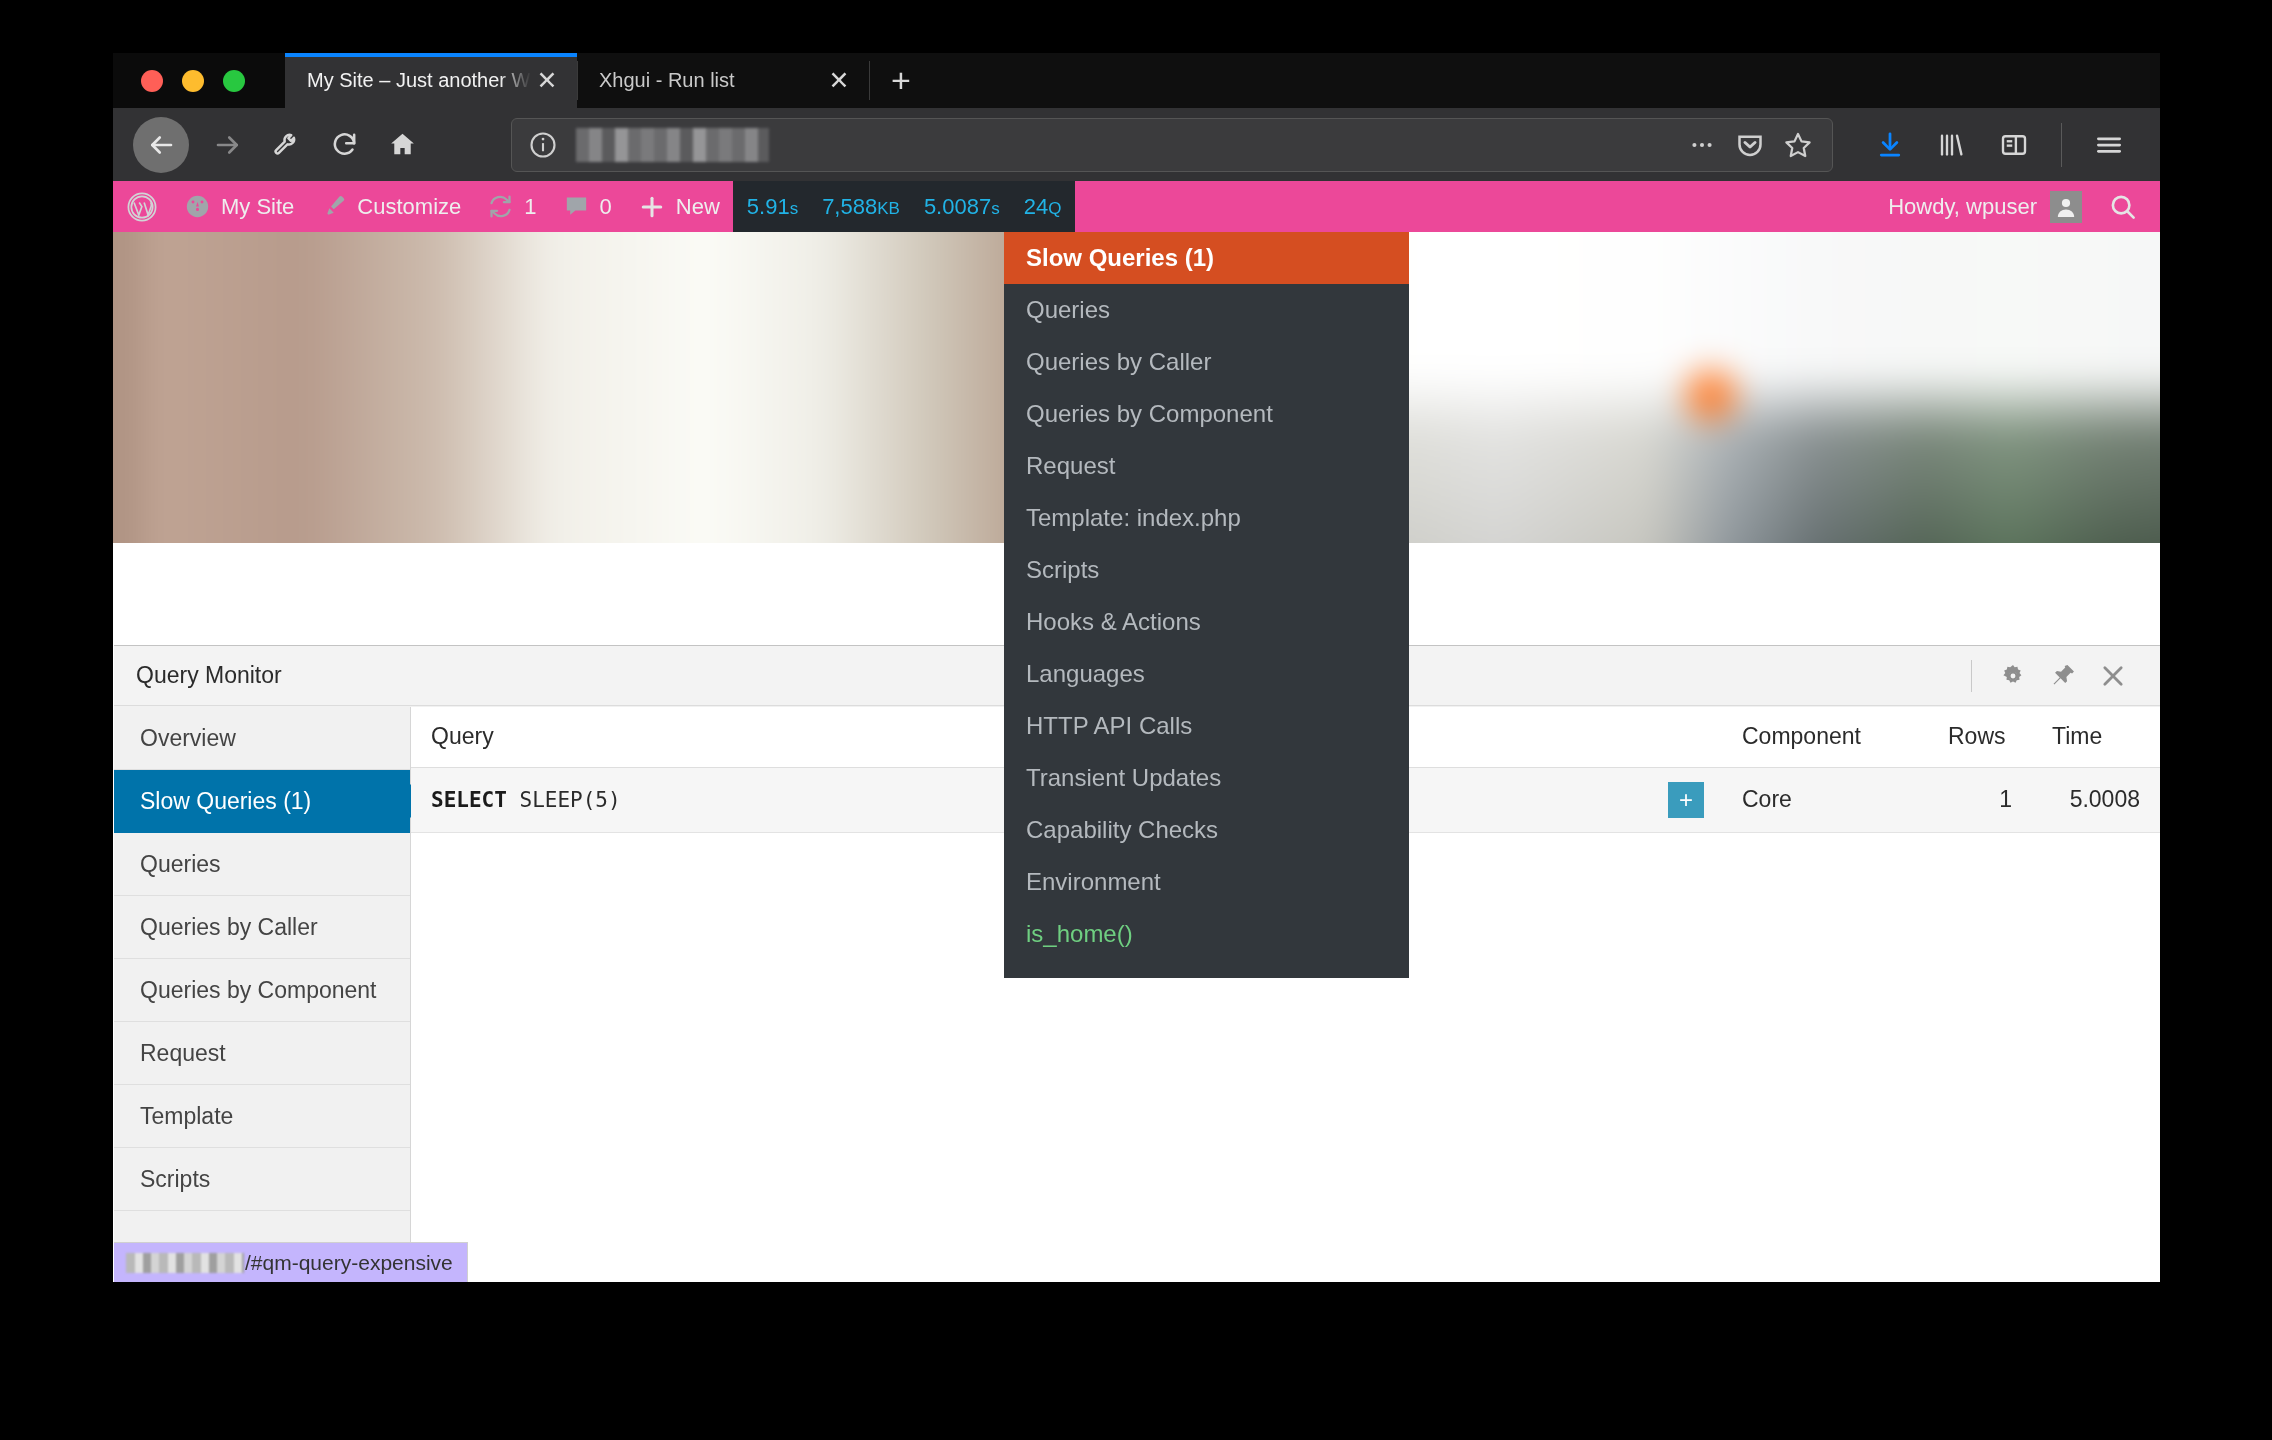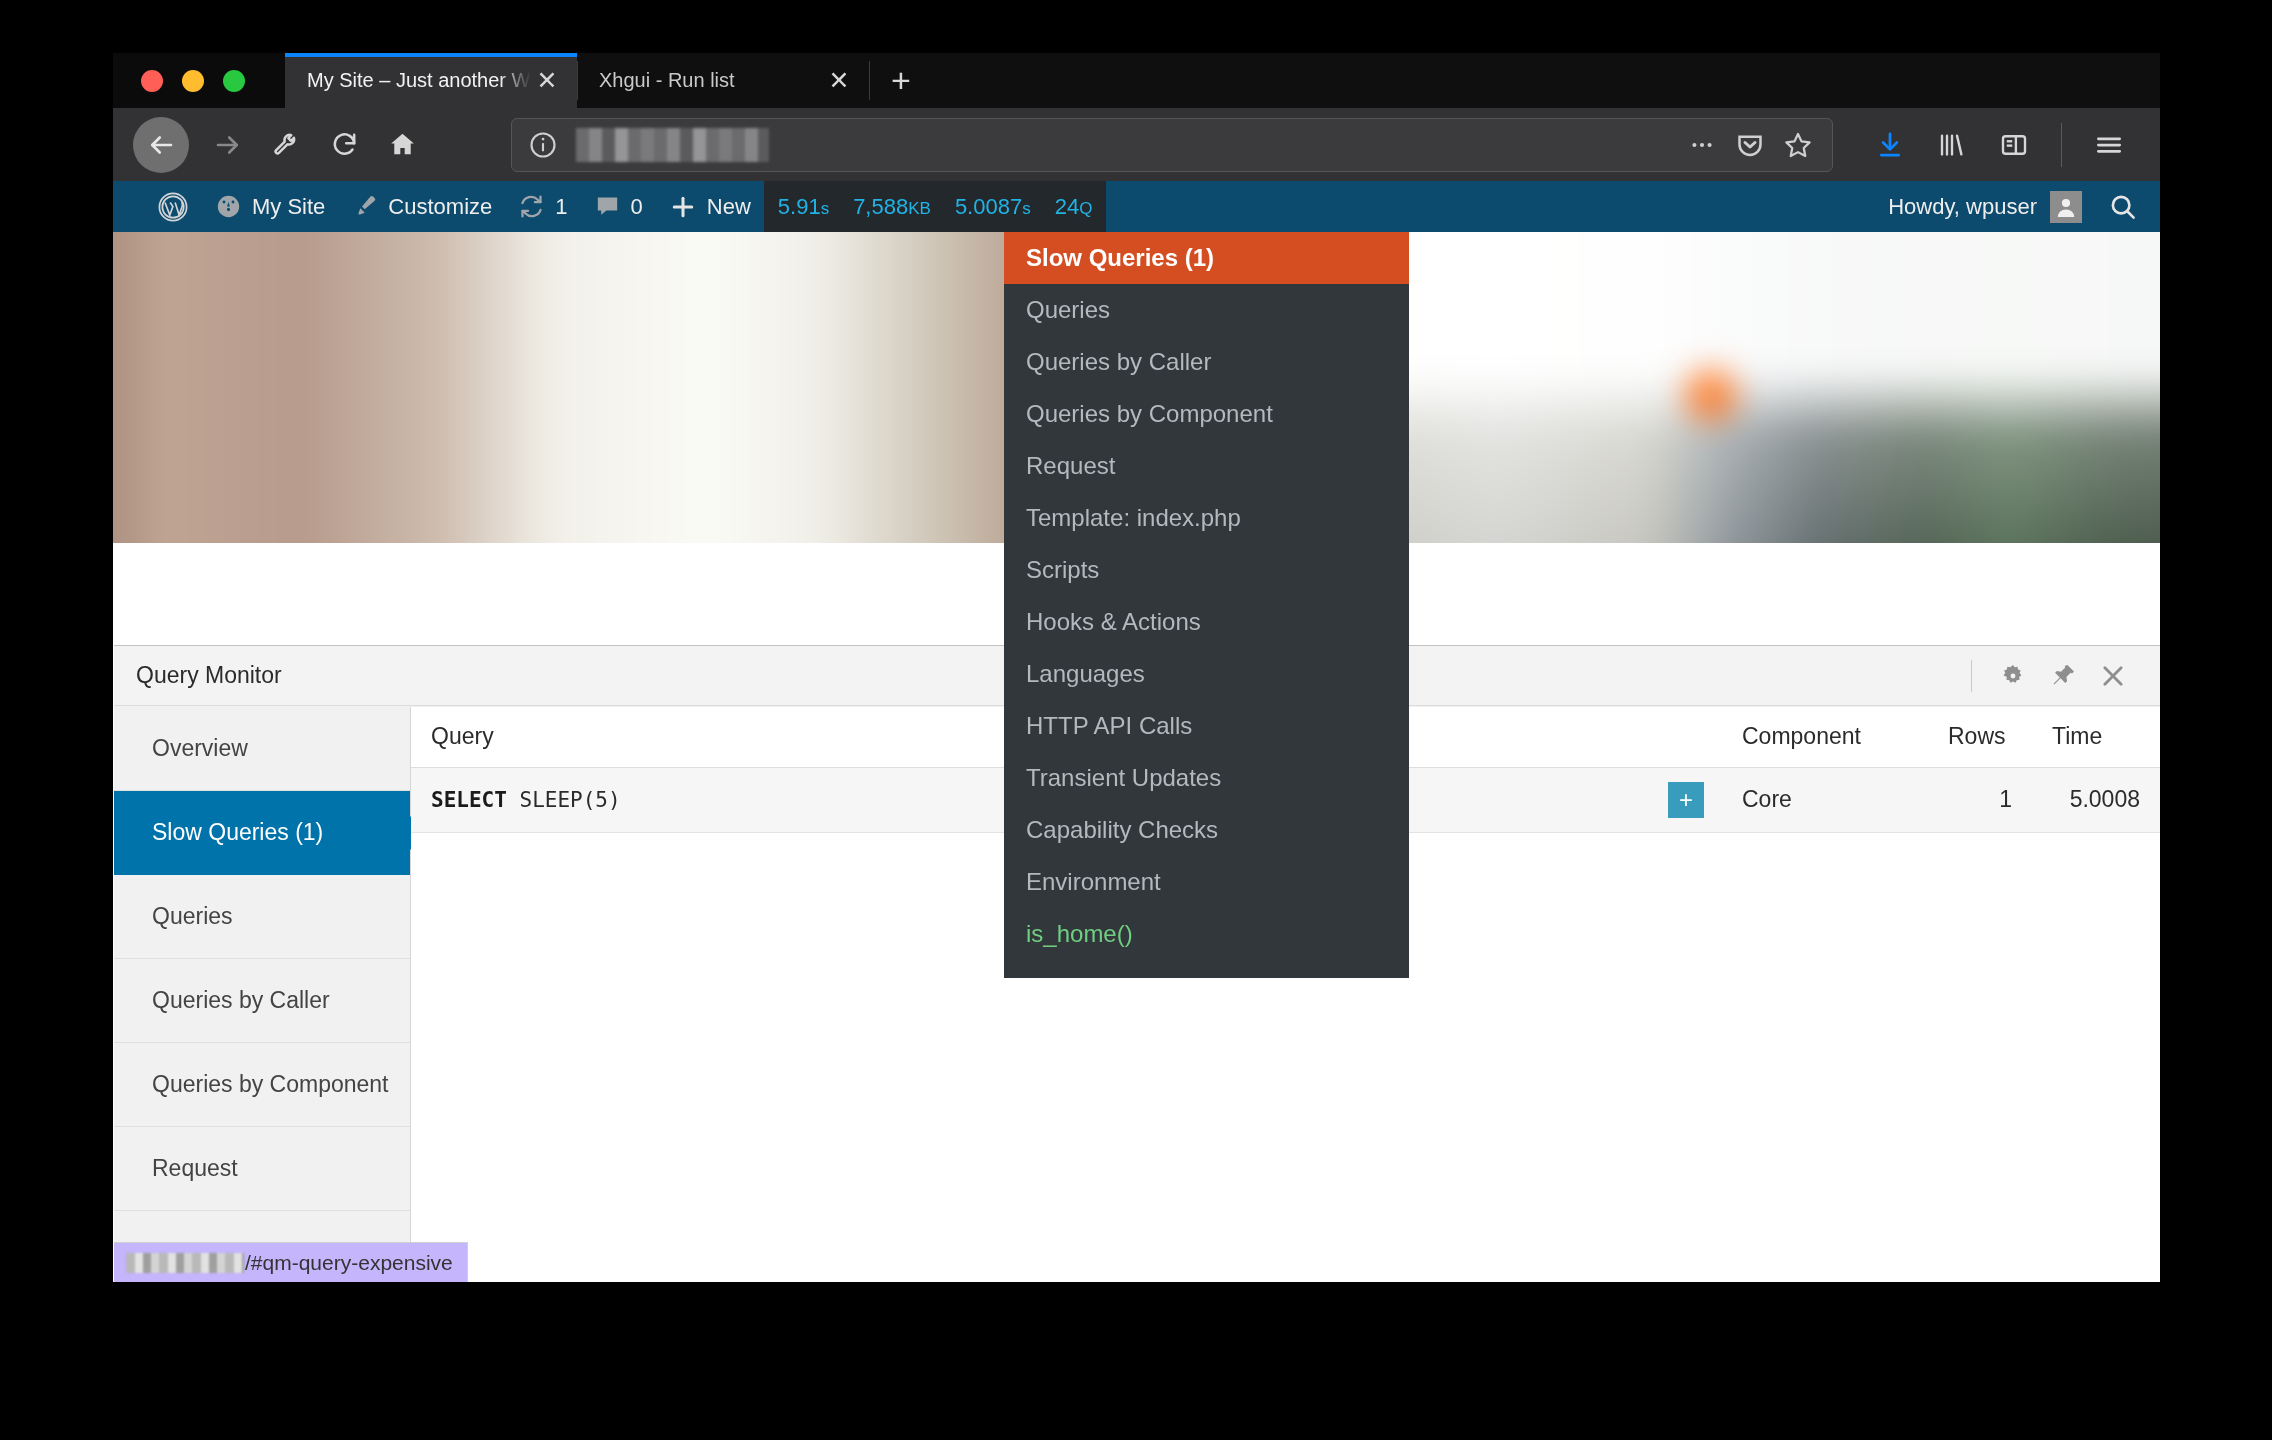--- a/index.html
+++ b/index.html
@@ -179,27 +179,26 @@
     position: relative;
     height: 1101px;
     background: #fff;
     overflow: hidden;
   }
 
   
   #wp-adminbar {
     position: relative;
     height: 51px;
-    background: #0c4a6e;
+    background: #ec4899;
     display: flex;
     align-items: center;
     color: #eee;
     font-size: 22px;
     z-index: 40;
-    padding-left: 31px;
   }
   .ab-item {
     display: flex;
     align-items: center;
     gap: 10px;
     height: 51px;
     padding: 0 13px;
     color: #eee;
     white-space: nowrap;
   }
@@ -363,24 +362,24 @@
     display: flex;
   }
   #qm-nav {
     width: 297px;
     flex: 0 0 auto;
     background: #f1f1f1;
     border-right: 1px solid #d6d6d6;
   }
   .qm-nav-item {
     position: relative;
-    height: 84px;
-    display: flex;
-    align-items: center;
-    padding-left: 38px;
+    height: 63px;
+    display: flex;
+    align-items: center;
+    padding-left: 26px;
     font-size: 23px;
     color: #444;
     border-bottom: 1px solid #dfdfdf;
     white-space: nowrap;
   }
   .qm-nav-item.active {
     background: #0073aa;
     color: #fff;
     border-bottom-color: #0073aa;
   }

